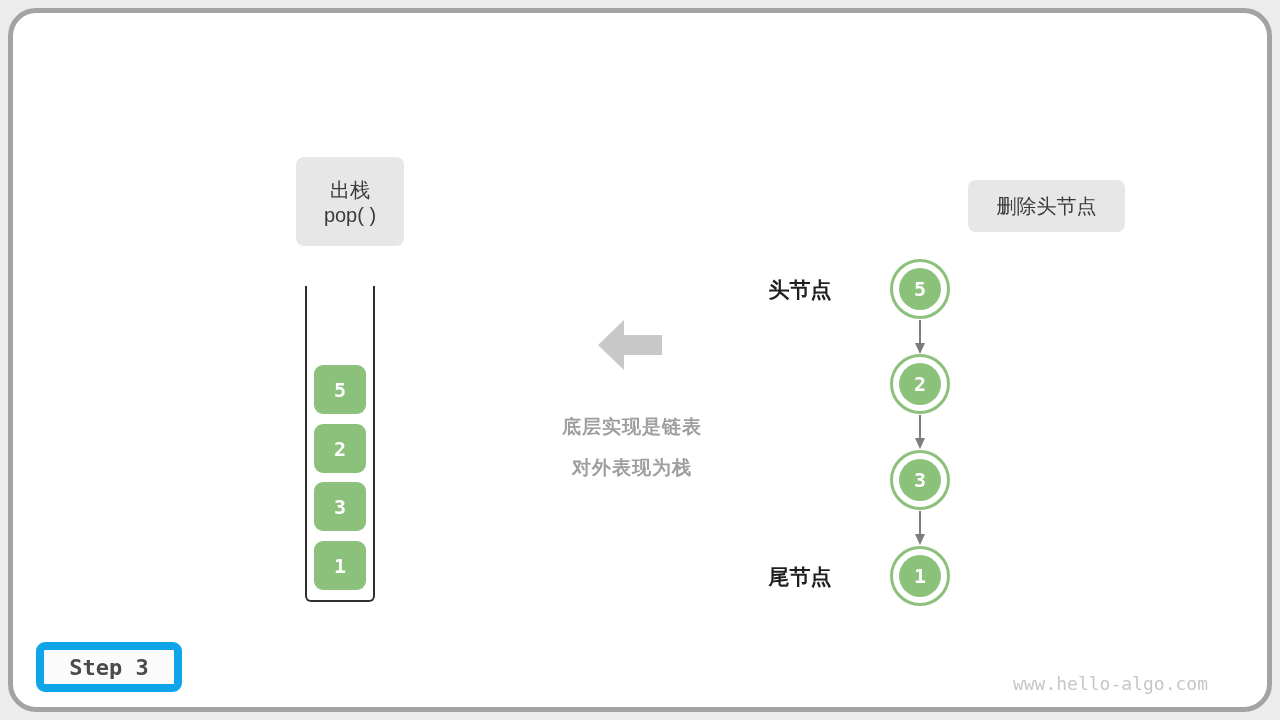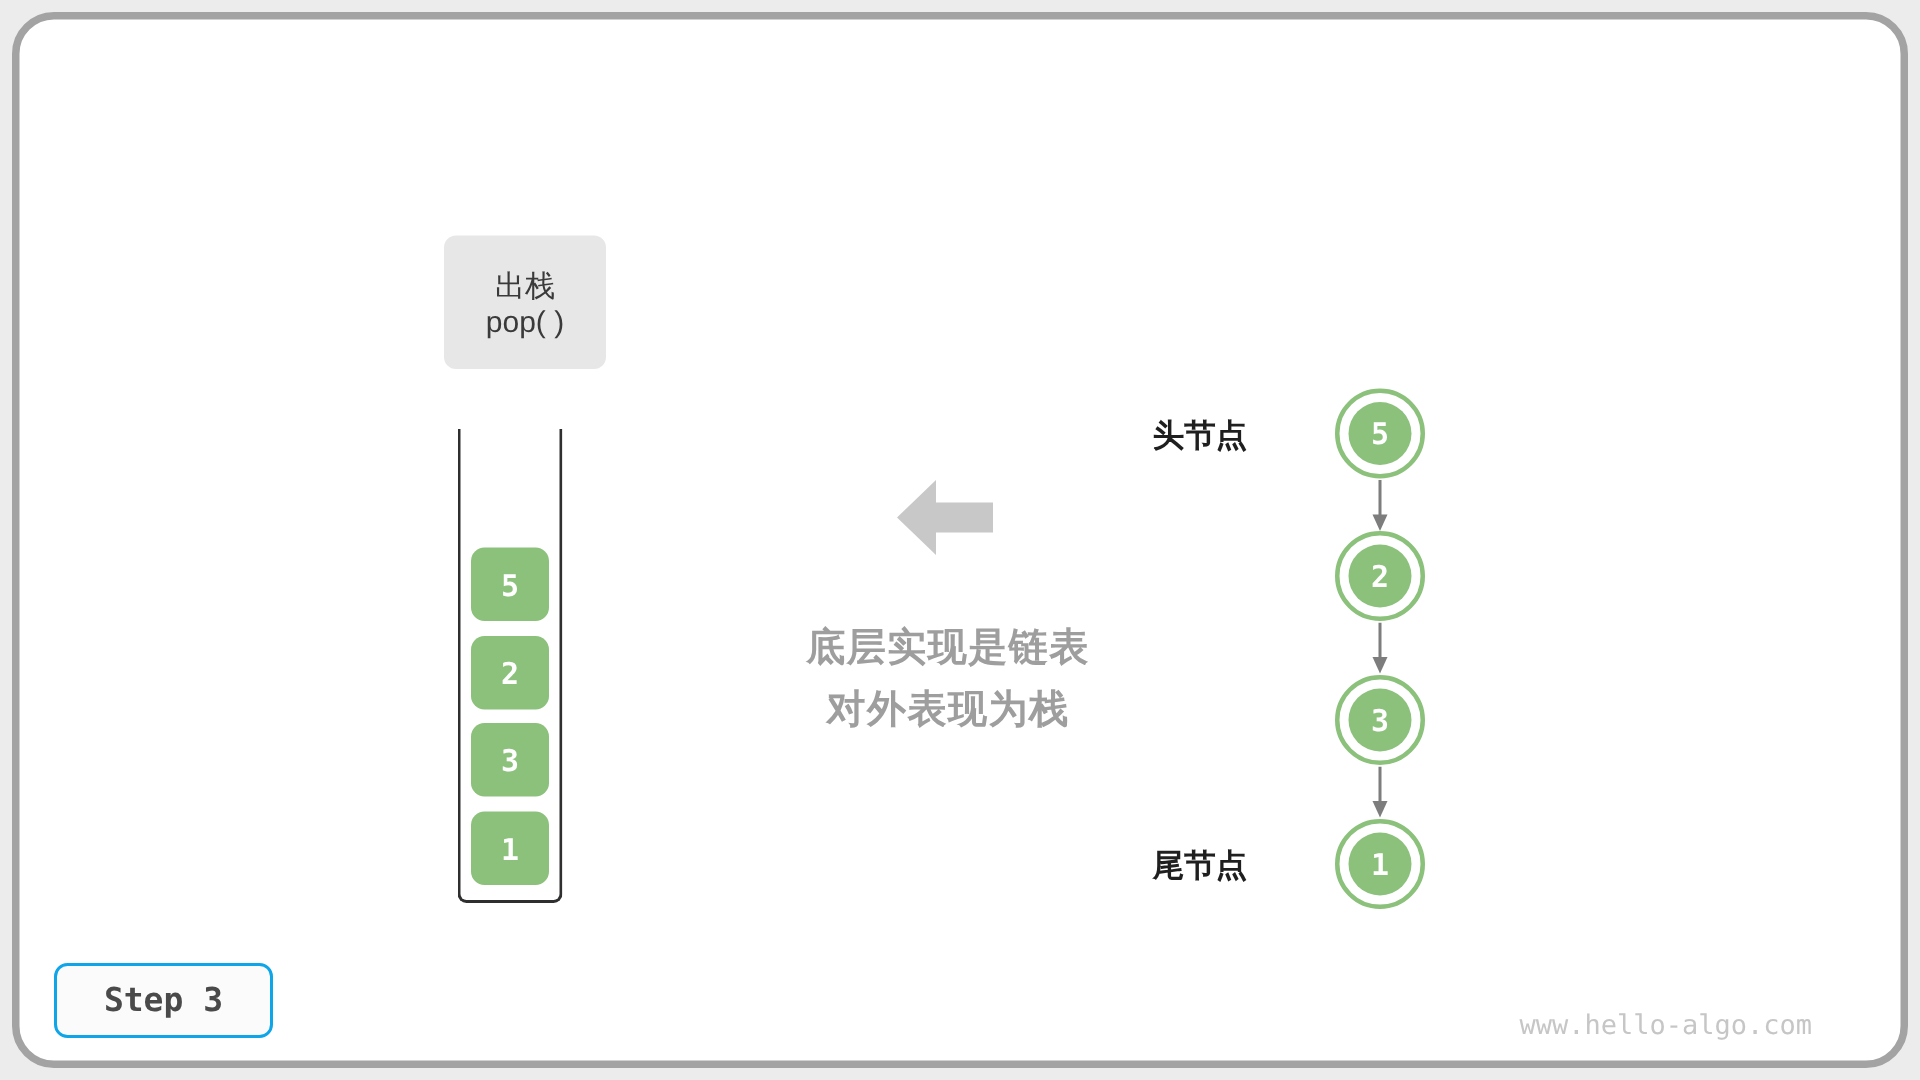--- a/index.html
+++ b/index.html
@@ -56,21 +56,21 @@
     align-items: center;
     justify-content: center;
   }
 
   
   .caption {
     left: 470px;
     width: 324px;
     text-align: center;
     color: #9e9e9e;
-    font-size: 26px;
+    font-size: 19px;
     font-weight: bold;
     letter-spacing: 1px;
   }
 
   
   .node {
     width: 60px; height: 60px;
     left: 890px;
     border: 3px solid #8bc17b;
     border-radius: 50%;
@@ -99,21 +99,21 @@
     color: #1f1f1f;
     font-size: 21px;
     font-weight: bold;
   }
 
   
   .step-box {
     left: 36px; top: 642px;
     width: 146px; height: 50px;
     background: #fbfbfb;
-    border: 2px solid #0ea5e9;
+    border: 8px solid #0ea5e9;
     border-radius: 9px;
     display: flex;
     align-items: center;
     justify-content: center;
     font-family: "DejaVu Sans Mono", monospace;
     font-size: 22px;
     font-weight: bold;
     color: #4a4a4a;
   }
 
@@ -127,20 +127,23 @@
 </head>
 <body>
 
 <div class="card">
 
   <div class="chip abs" style="left:283px; top:144px; width:108px; height:89px;">
     <span>出栈</span>
     <span class="mono">pop( )</span>
   </div>
 
+  <div class="chip abs" style="left:955px; top:167px; width:157px; height:52px;">
+    <span>删除头节点</span>
+  </div>
 
 </div>
 
 <div class="abs stack-box"></div>
 
 <div class="abs stack-item" style="top:365px;">5</div>
 <div class="abs stack-item" style="top:424px;">2</div>
 <div class="abs stack-item" style="top:482px;">3</div>
 <div class="abs stack-item" style="top:541px;">1</div>
 

